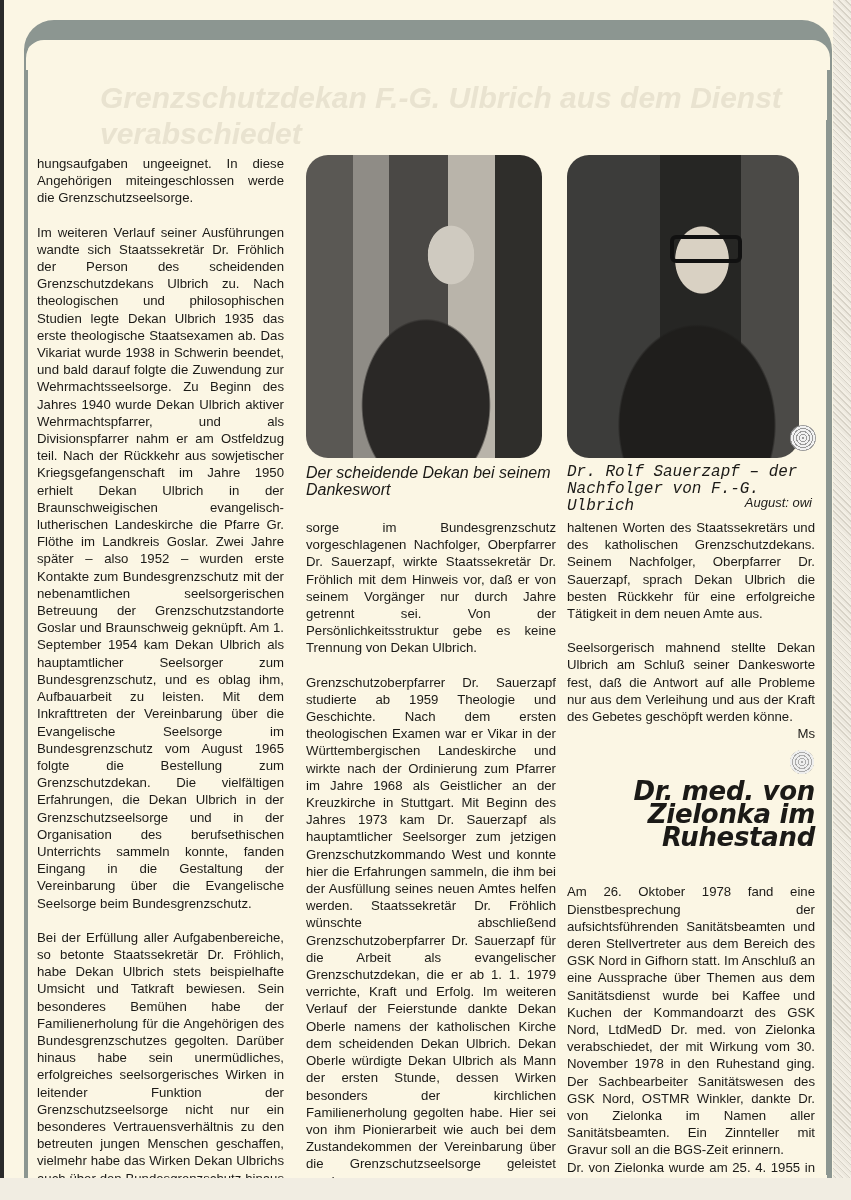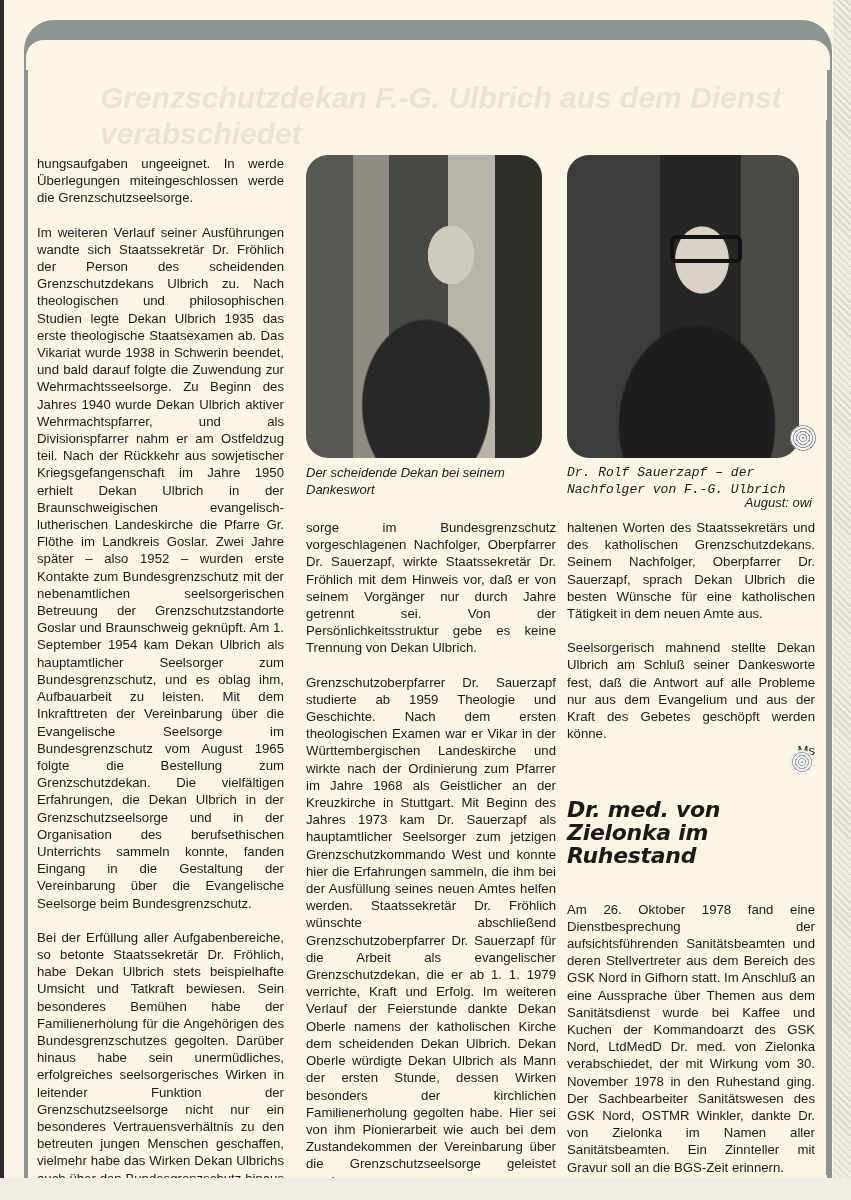--- a/index.html
+++ b/index.html
@@ -44,28 +44,28 @@
       radial-gradient(ellipse 90px 120px at 120px 250px,#2a2826 0 70%,transparent 72%),
       linear-gradient(90deg,#5a5854 0 20%,#8f8c86 20% 35%,#4a4845 35% 60%,#b9b4aa 60% 80%,#2f2e2b 80%);
   }
   .photo2 { left:567px; top:155px; width:232px; height:303px;
     background:
       radial-gradient(ellipse 44px 55px at 135px 105px,#d9d1c3 0 60%,transparent 62%),
       radial-gradient(ellipse 110px 140px at 130px 270px,#1f1e1c 0 70%,transparent 72%),
       linear-gradient(90deg,#3c3c3a 0 40%,#262624 40% 75%,#4b4a47 75%);
   }
   .glasses { position:absolute; left:103px; top:80px; width:72px; height:28px; border:4px solid #111; border-radius:6px; box-sizing:border-box; }
-  .caption { position:absolute; font-size:13px; font-style:italic; line-height:17px; }
+  .caption { position:absolute; font-size:16px; font-style:italic; line-height:17px; }
   .cap1 { left:306px; top:464px; width:250px; }
   .cap2 { left:567px; top:464px; width:250px;font-family:Liberation Mono, monospace; }
   .credit { position:absolute; left:567px; top:495px; width:245px; text-align:right; font-size:13px; font-style:italic; }
   .signature { text-align:right; margin-top:-17px !important; }
   .headline {
-    font-size:22px; font-weight:900; font-style:italic; line-height:23px;
-    margin:38px 0 34px 0 !important; text-align:left; letter-spacing:-0.3px;
+    font-size:26px; font-weight:900; font-style:italic; line-height:23px;
+    margin:38px 0 34px 0 !important; text-align:right; letter-spacing:-0.3px;
     font-family:"DejaVu Sans", sans-serif;
   }
   .dot-badge { position:absolute; left:790px; top:750px; width:24px; height:24px; border-radius:50%;
     background:repeating-radial-gradient(circle,#aaa 0 1px,#eee 1px 3px); }
   .dot-badge2 { position:absolute; left:790px; top:425px; width:26px; height:26px; border-radius:50%;
     background:repeating-radial-gradient(circle,#999 0 1px,#f1f1f1 1px 3px); }
   .page-num { position:absolute; left:27px; top:1163px; font-size:12px; font-weight:bold;margin-top:20px; }
   .col-rule { position:absolute; left:26px; top:120px; width:2px; height:1055px; background:#8c9691; }
   .right-rule { position:absolute; left:826px; top:120px; width:3px; height:1055px; background:#8c9691; }
   .bottom-band { position:absolute; left:0; top:1178px; width:851px; height:22px; background:#f1ede2; }
@@ -75,21 +75,21 @@
 
 <div class="left-edge"></div>
 <div class="right-strip"></div>
 <div class="frame"></div>
 <div class="frame-inner"></div>
 <div class="ghost-title">Grenzschutzdekan F.-G. Ulbrich aus dem Dienst verabschiedet</div>
 <div class="col-rule"></div>
 <div class="right-rule"></div>
 
 <div class="col col1">
-  <p>hungsaufgaben ungeeignet. In werde Überlegungen miteingeschlossen werde die Grenzschutzseelsorge.</p>
+  <p>hungsaufgaben ungeeignet. In diese Angehörigen miteingeschlossen werde die Grenzschutzseelsorge.</p>
   <p>Im weiteren Verlauf seiner Ausführungen wandte sich Staatssekretär Dr. Fröhlich der Person des scheidenden Grenzschutzdekans Ulbrich zu. Nach theologischen und philosophischen Studien legte Dekan Ulbrich 1935 das erste theologische Staatsexamen ab. Das Vikariat wurde 1938 in Schwerin beendet, und bald darauf folgte die Zuwendung zur Wehrmachtsseelsorge. Zu Beginn des Jahres 1940 wurde Dekan Ulbrich aktiver Wehrmachtspfarrer, und als Divisionspfarrer nahm er am Ostfeldzug teil. Nach der Rückkehr aus sowjetischer Kriegsgefangenschaft im Jahre 1950 erhielt Dekan Ulbrich in der Braunschweigischen evangelisch-lutherischen Landeskirche die Pfarre Gr. Flöthe im Landkreis Goslar. Zwei Jahre später – also 1952 – wurden erste Kontakte zum Bundesgrenzschutz mit der nebenamtlichen seelsorgerischen Betreuung der Grenzschutzstandorte Goslar und Braunschweig geknüpft. Am 1. September 1954 kam Dekan Ulbrich als hauptamtlicher Seelsorger zum Bundesgrenzschutz, und es oblag ihm, Aufbauarbeit zu leisten. Mit dem Inkrafttreten der Vereinbarung über die Evangelische Seelsorge im Bundesgrenzschutz vom August 1965 folgte die Bestellung zum Grenzschutzdekan. Die vielfältigen Erfahrungen, die Dekan Ulbrich in der Grenzschutzseelsorge und in der Organisation des berufsethischen Unterrichts sammeln konnte, fanden Eingang in die Gestaltung der Vereinbarung über die Evangelische Seelsorge beim Bundesgrenzschutz.</p>
   <p>Bei der Erfüllung aller Aufgabenbereiche, so betonte Staatssekretär Dr. Fröhlich, habe Dekan Ulbrich stets beispielhafte Umsicht und Tatkraft bewiesen. Sein besonderes Bemühen habe der Familienerholung für die Angehörigen des Bundesgrenzschutzes gegolten. Darüber hinaus habe sein unermüdliches, erfolgreiches seelsorgerisches Wirken in leitender Funktion der Grenzschutzseelsorge nicht nur ein besonderes Vertrauensverhältnis zu den betreuten jungen Menschen geschaffen, vielmehr habe das Wirken Dekan Ulbrichs auch über den Bundesgrenzschutz hinaus große Anerkennung gefunden. Die Würdigung der besonderen Leistungen Dekan Ulbrichs habe ihren sichtbaren Ausdruck 1974 mit der Verleihung des Bundesverdienstkreuzes Erster Klasse gefunden.</p>
 
 </div>
 
 <div class="photo photo1"></div>
 <div class="photo photo2">
   <div class="glasses"></div>
 </div>
 <div class="dot-badge2"></div>
@@ -98,22 +98,22 @@
 <div class="caption cap2">Dr. Rolf Sauerzapf – der Nachfolger von F.-G. Ulbrich</div>
 <div class="credit">August: owi</div>
 
 <div class="col col2">
   <p>sorge im Bundesgrenzschutz vorgeschlagenen Nachfolger, Oberpfarrer Dr. Sauerzapf, wirkte Staatssekretär Dr. Fröhlich mit dem Hinweis vor, daß er von seinem Vorgänger nur durch Jahre getrennt sei. Von der Persönlichkeitsstruktur gebe es keine Trennung von Dekan Ulbrich.</p>
   <p>Grenzschutzoberpfarrer Dr. Sauerzapf studierte ab 1959 Theologie und Geschichte. Nach dem ersten theologischen Examen war er Vikar in der Württembergischen Landeskirche und wirkte nach der Ordinierung zum Pfarrer im Jahre 1968 als Geistlicher an der Kreuzkirche in Stuttgart. Mit Beginn des Jahres 1973 kam Dr. Sauerzapf als hauptamtlicher Seelsorger zum jetzigen Grenzschutzkommando West und konnte hier die Erfahrungen sammeln, die ihm bei der Ausfüllung seines neuen Amtes helfen werden. Staatssekretär Dr. Fröhlich wünschte abschließend Grenzschutzoberpfarrer Dr. Sauerzapf für die Arbeit als evangelischer Grenzschutzdekan, die er ab 1. 1. 1979 verrichte, Kraft und Erfolg. Im weiteren Verlauf der Feierstunde dankte Dekan Oberle namens der katholischen Kirche dem scheidenden Dekan Ulbrich. Dekan Oberle würdigte Dekan Ulbrich als Mann der ersten Stunde, dessen Wirken besonders der kirchlichen Familienerholung gegolten habe. Hier sei von ihm Pionierarbeit wie auch bei dem Zustandekommen der Vereinbarung über die Grenzschutzseelsorge geleistet worden.</p>
 
 </div>
 
 <div class="col col3">
-  <p>haltenen Worten des Staatssekretärs und des katholischen Grenzschutzdekans. Seinem Nachfolger, Oberpfarrer Dr. Sauerzapf, sprach Dekan Ulbrich die besten Wünsche für eine katholischen Tätigkeit in dem neuen Amte aus.</p>
-  <p>Seelsorgerisch mahnend stellte Dekan Ulbrich am Schluß seiner Dankesworte fest, daß die Antwort auf alle Probleme nur aus dem Evangelium und aus der Kraft des Gebetes geschöpft werden könne.</p>
+  <p>haltenen Worten des Staatssekretärs und des katholischen Grenzschutzdekans. Seinem Nachfolger, Oberpfarrer Dr. Sauerzapf, sprach Dekan Ulbrich die besten Rückkehr für eine erfolgreiche Tätigkeit in dem neuen Amte aus.</p>
+  <p>Seelsorgerisch mahnend stellte Dekan Ulbrich am Schluß seiner Dankesworte fest, daß die Antwort auf alle Probleme nur aus dem Verleihung und aus der Kraft des Gebetes geschöpft werden könne.</p>
   <p class="signature">Ms</p>
   <p class="headline">Dr. med. von Zielonka im Ruhestand</p>
   <p style="margin-bottom:0">Am 26. Oktober 1978 fand eine Dienstbesprechung der aufsichtsführenden Sanitätsbeamten und deren Stellvertreter aus dem Bereich des GSK Nord in Gifhorn statt. Im Anschluß an eine Aussprache über Themen aus dem Sanitätsdienst wurde bei Kaffee und Kuchen der Kommandoarzt des GSK Nord, LtdMedD Dr. med. von Zielonka verabschiedet, der mit Wirkung vom 30. November 1978 in den Ruhestand ging. Der Sachbearbeiter Sanitätswesen des GSK Nord, OSTMR Winkler, dankte Dr. von Zielonka im Namen aller Sanitätsbeamten. Ein Zinnteller mit Gravur soll an die BGS-Zeit erinnern.</p>
   <p>Dr. von Zielonka wurde am 25. 4. 1955 in den BGS eingestellt und übernahm am 1. 11. 1962 das Amt des Kommandoarztes GSK Nord in Hannover.</p>
 
 </div>
 <div class="dot-badge"></div>
 
 <div class="page-num">36</div>
 <div class="bottom-band"></div>

